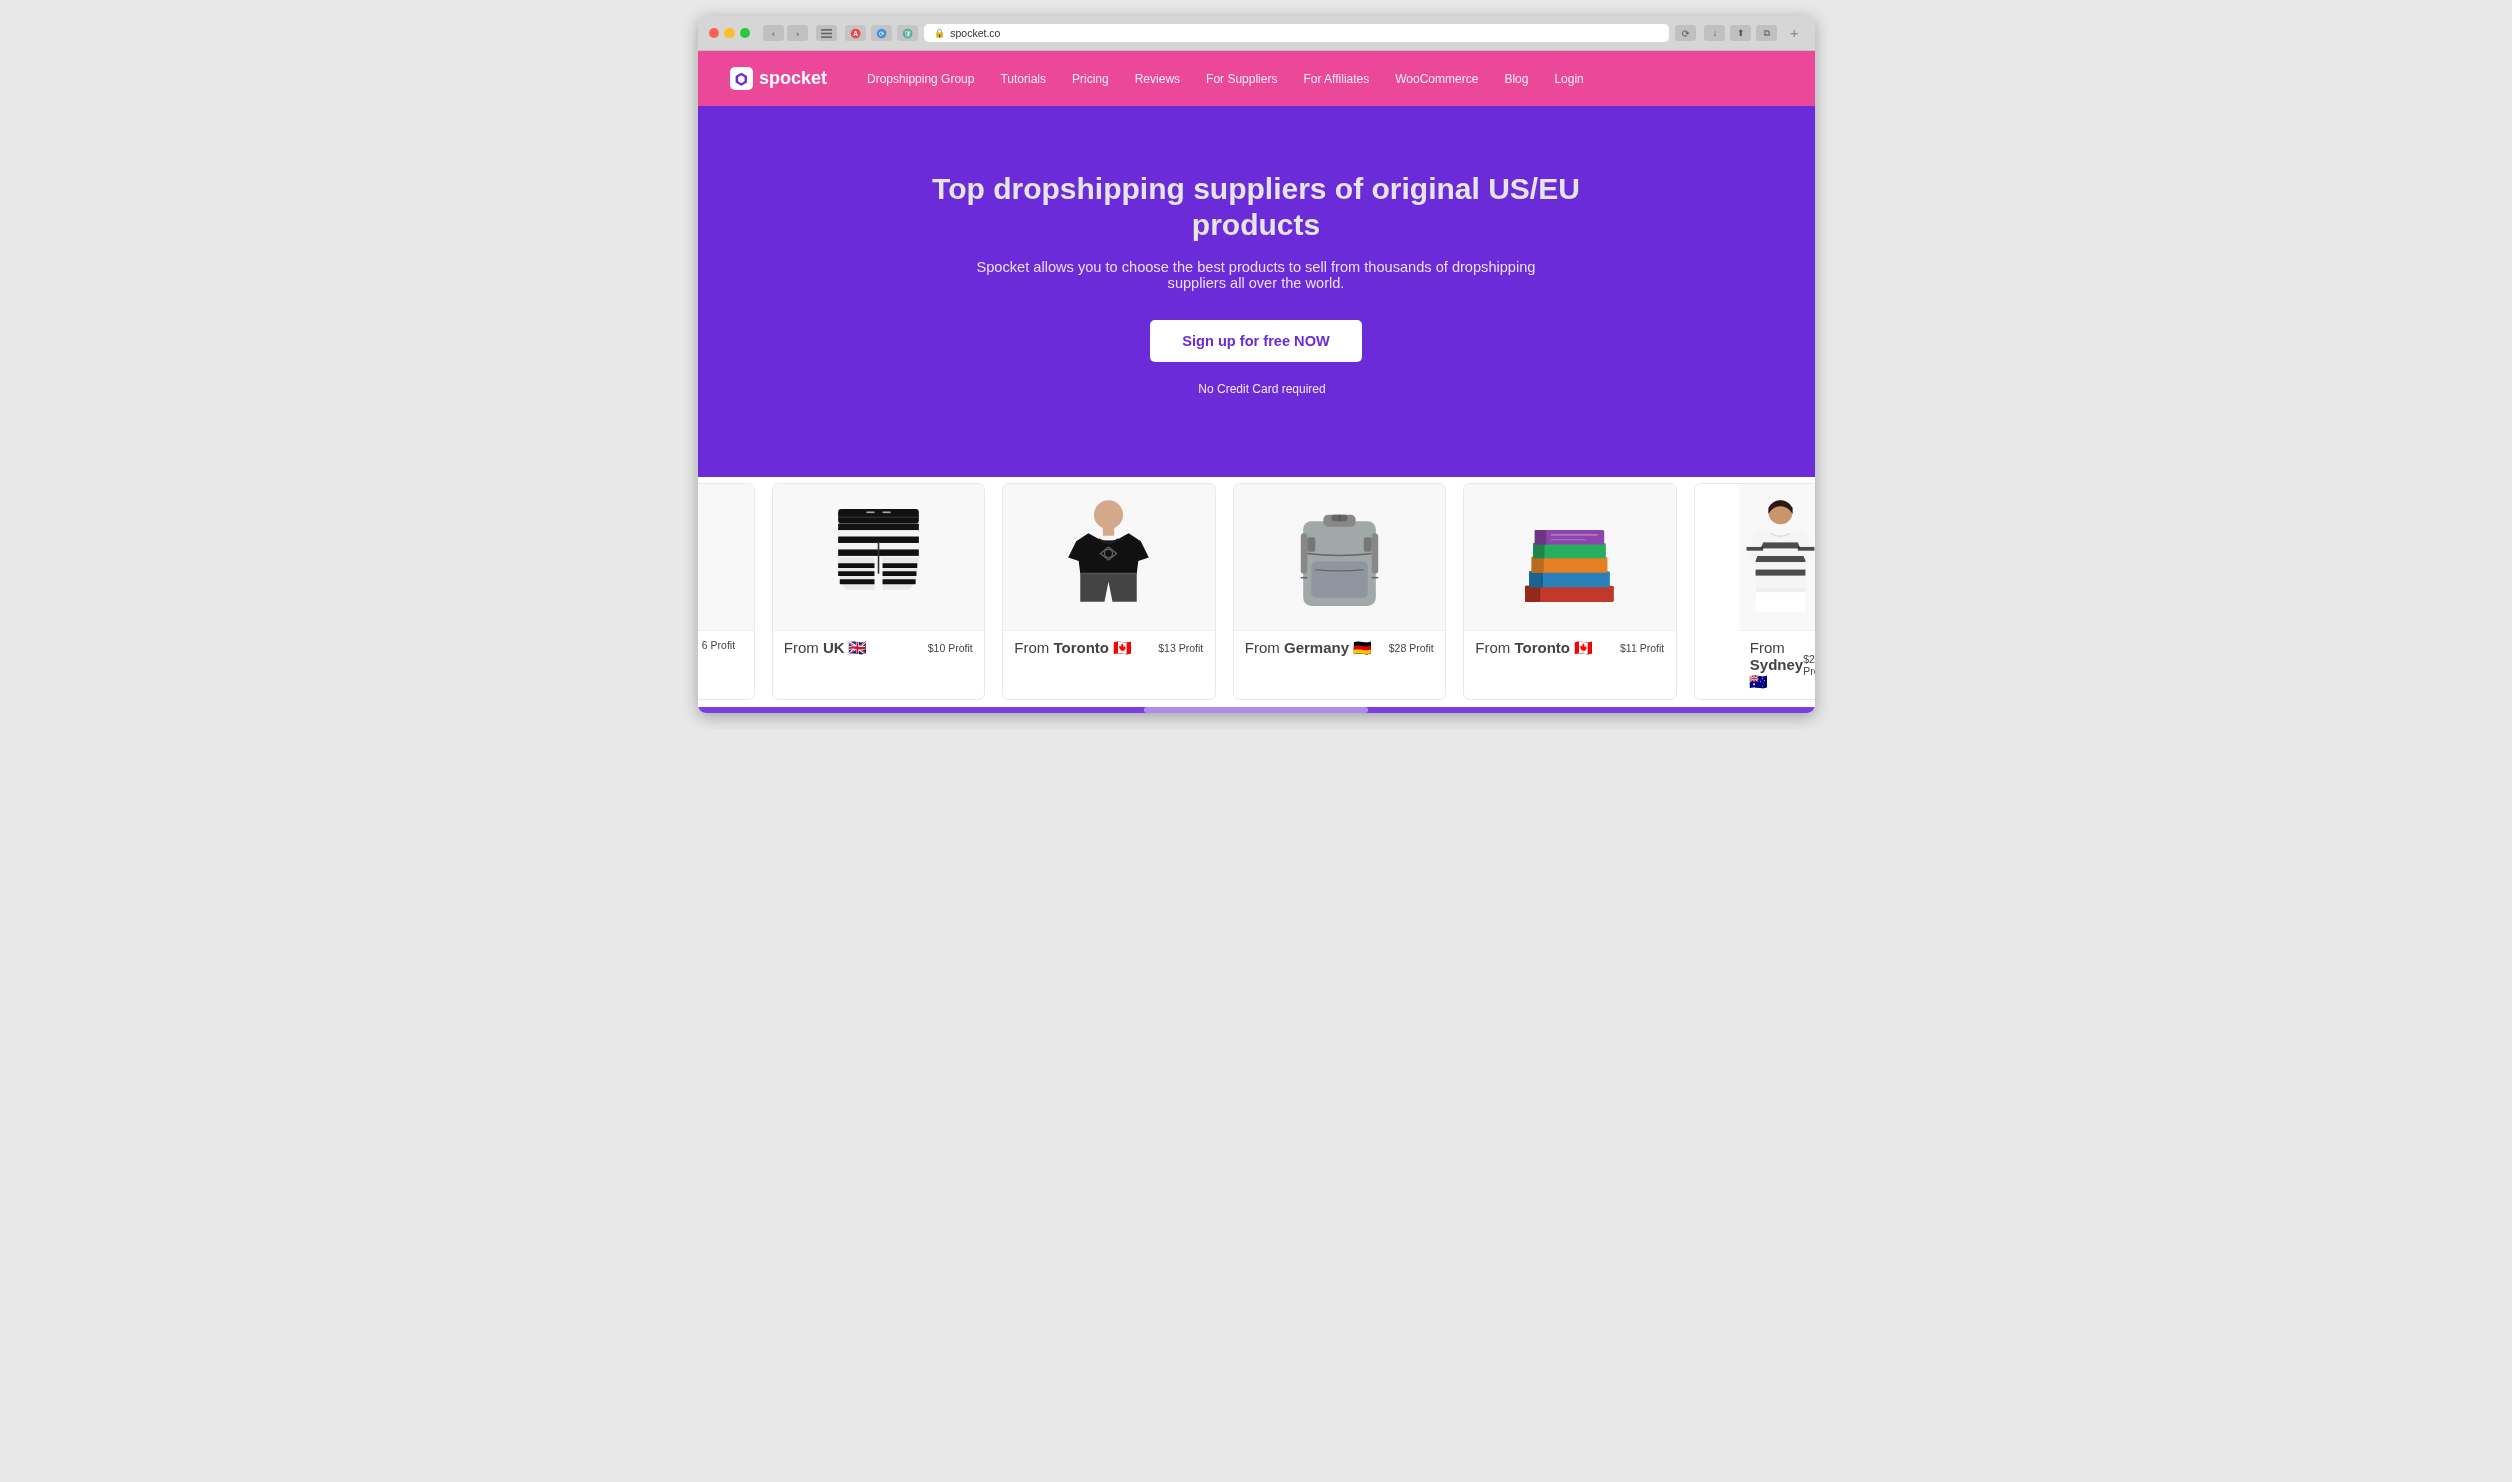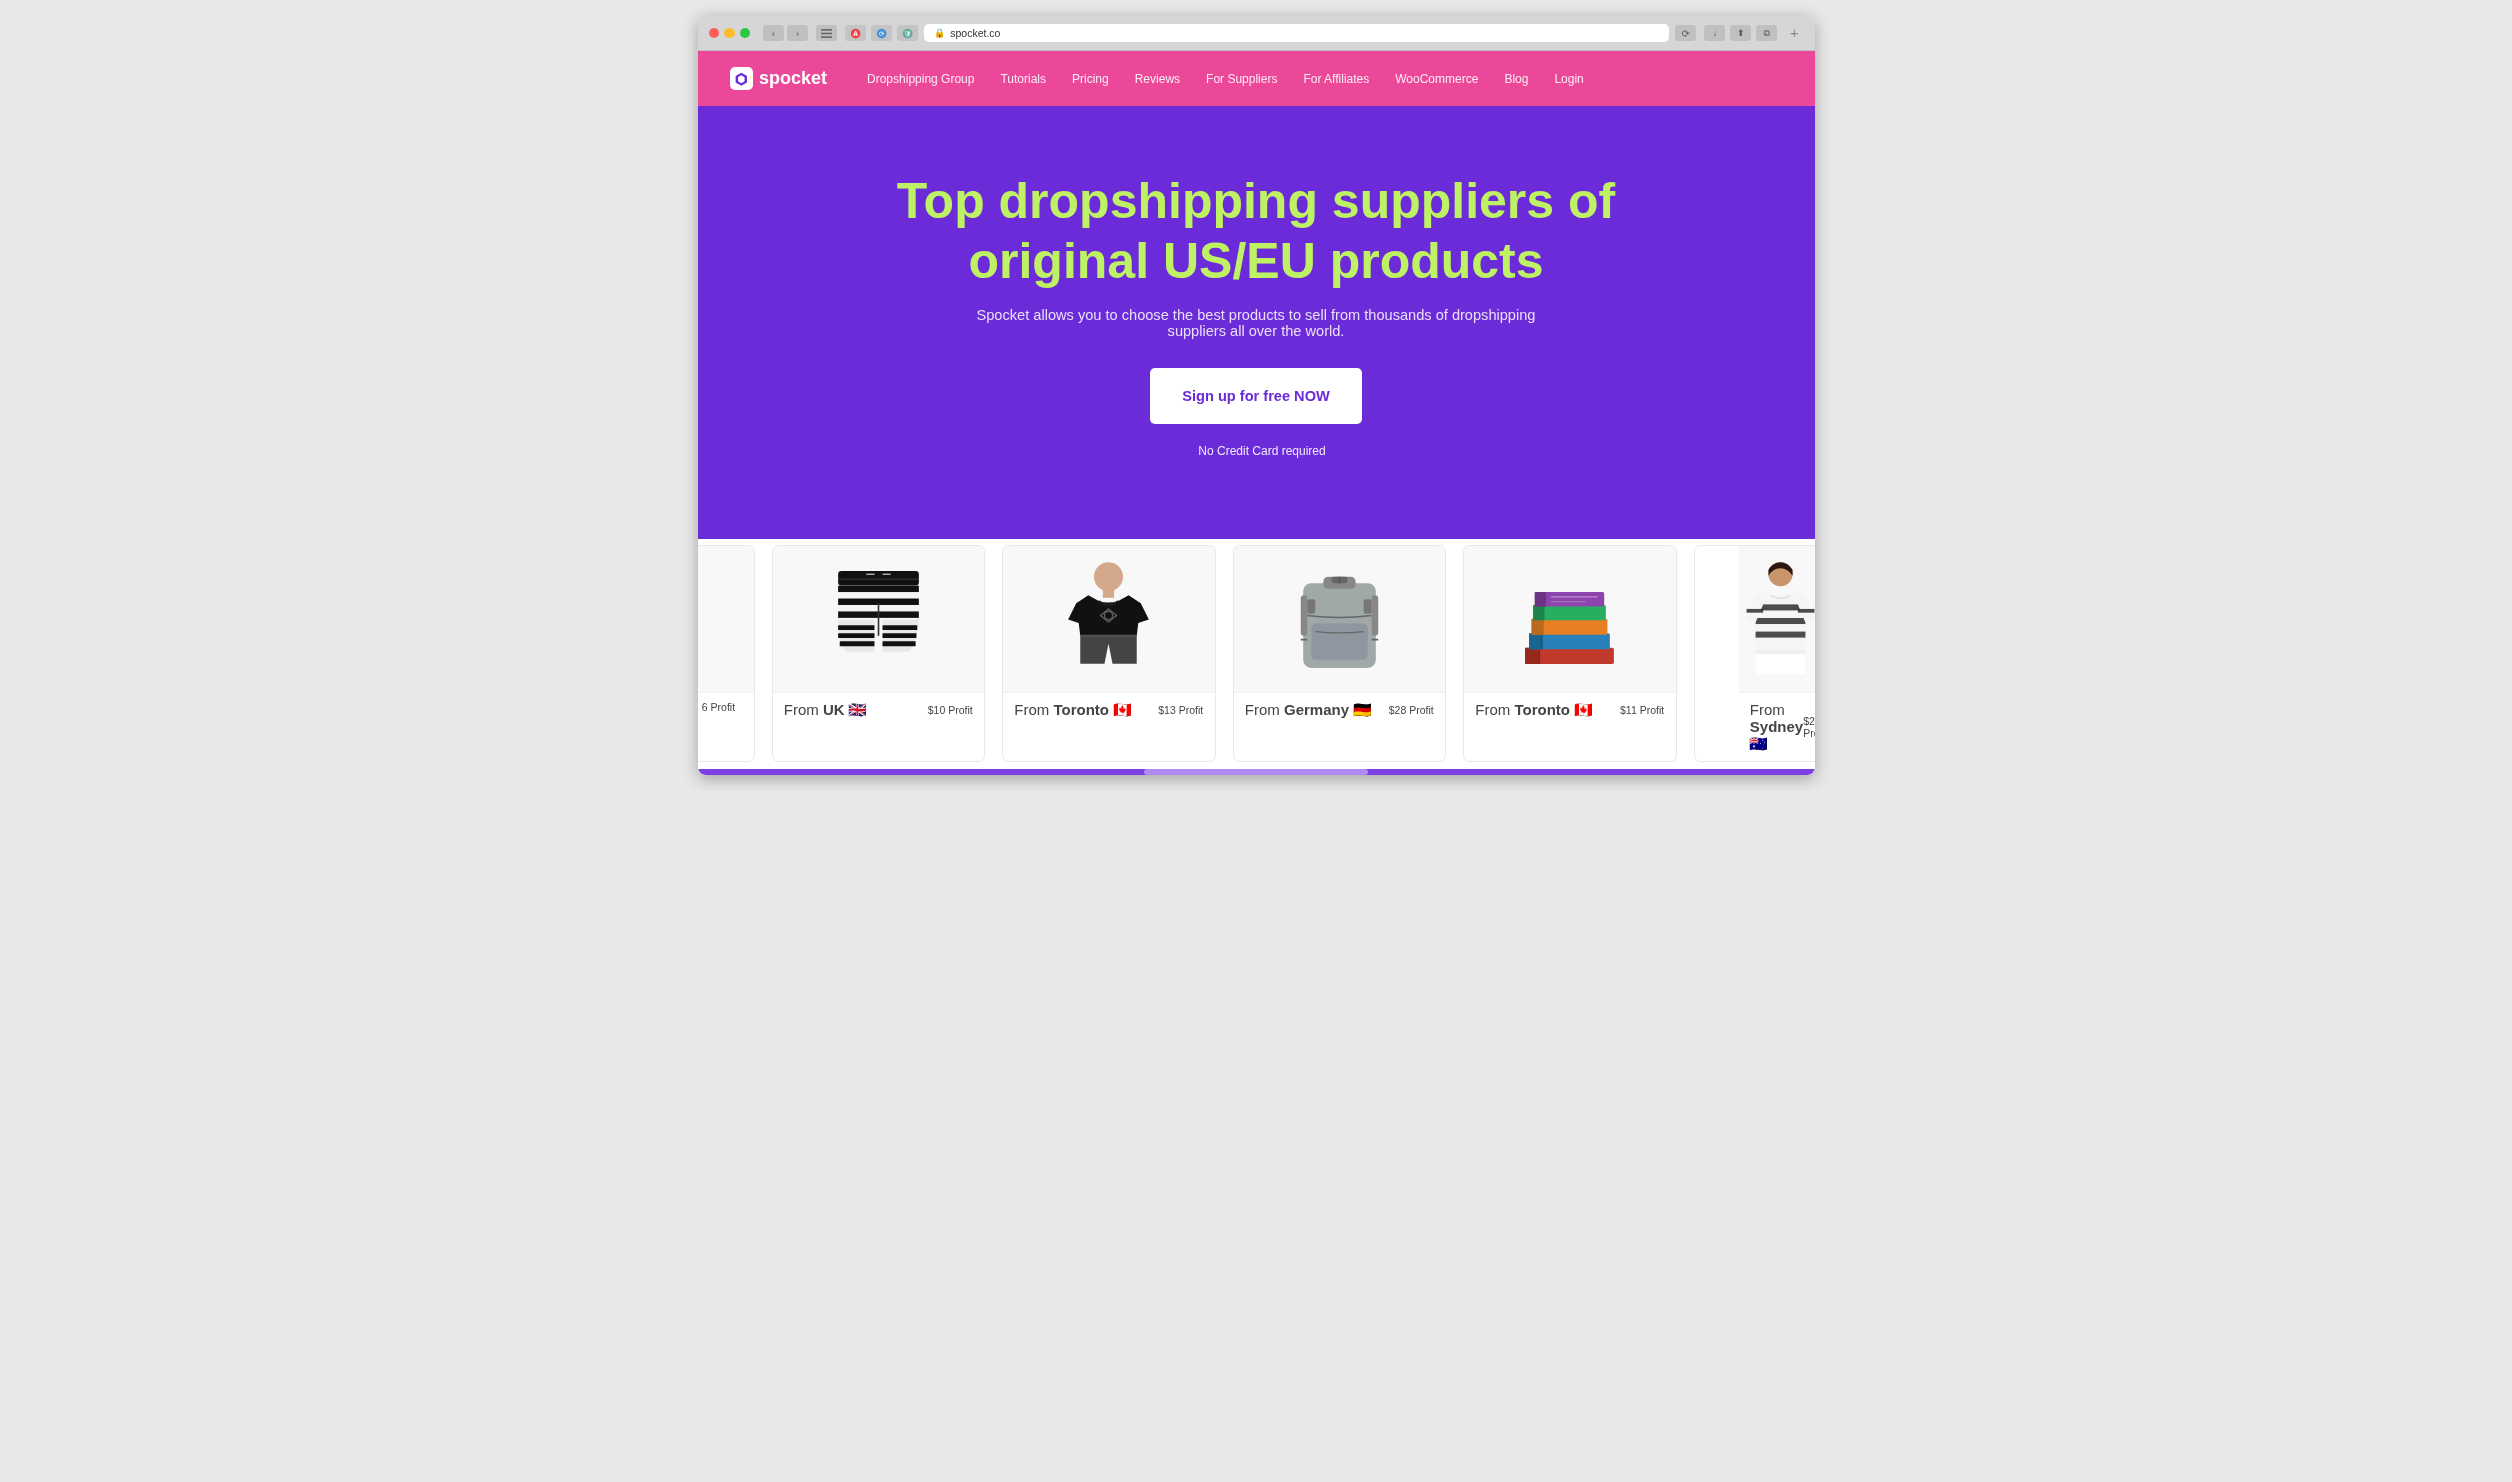--- a/index.html
+++ b/index.html
@@ -205,22 +205,22 @@
     }
 
     
     .hero {
       background: #6c2bd9;
       padding: 65px 32px 81px;
       text-align: center;
     }
 
     .hero-title {
-      color: #bef264;
-      font-size: 50px;
+      color: #e5e5e5;
+      font-size: 30px;
       font-weight: 700;
       margin-bottom: 16px;
       max-width: 728px;
       margin-left: auto;
       margin-right: auto;
       line-height: 1.2;
     }
 
     .hero-subtitle {
       color: rgba(255,255,255,0.85);
@@ -228,21 +228,21 @@
       margin-bottom: 29px;
       max-width: 567px;
       margin-left: auto;
       margin-right: auto;
     }
 
     .cta-button {
       background: white;
       color: #6c2bd9;
       border: none;
-      padding: 20px 32px;
+      padding: 13px 32px;
       border-radius: 4.9px;
       font-size: 14.6px;
       font-weight: 700;
       cursor: pointer;
       margin-bottom: 11.3px;
       display: inline-block;
     }
 
     .no-cc {
       color: rgba(255,255,255,0.9);

